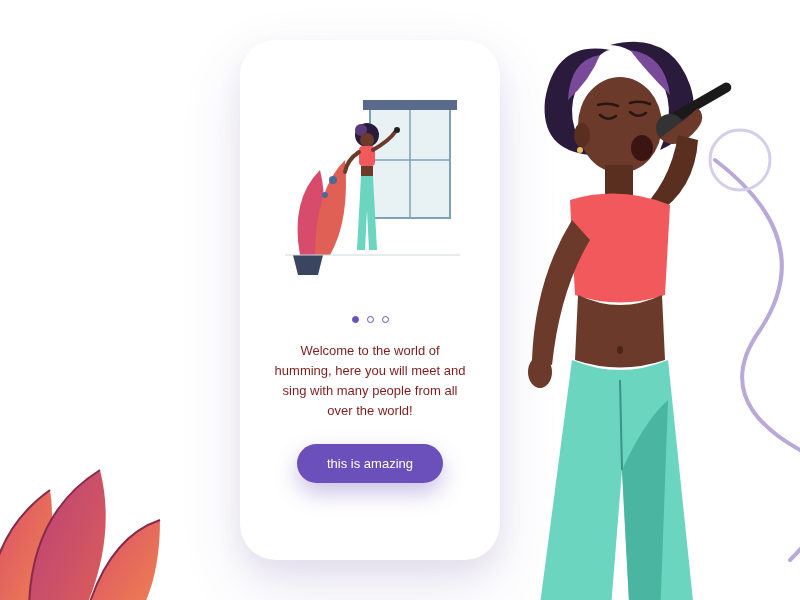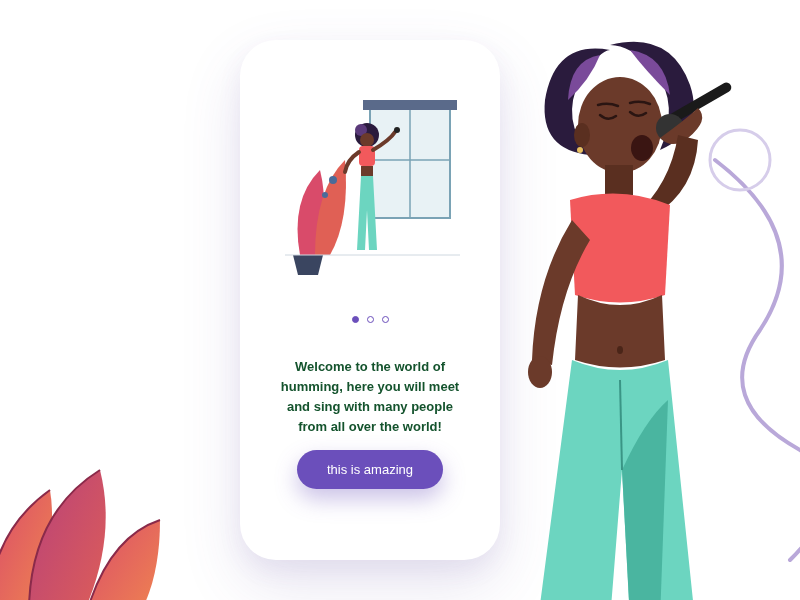--- a/index.html
+++ b/index.html
@@ -46,31 +46,31 @@
   .dot {
     width: 7px;
     height: 7px;
     border-radius: 50%;
     border: 1.5px solid #6b4fbb;
     background: transparent;
   }
   .dot.active { background: #6b4fbb; }
 
   .welcome-text {
-    margin-top: 34px;
+    margin-top: 18px;
     text-align: center;
-    color: #14532d;
+    color: #7f1d1d;
     font-size: 13px;
     line-height: 1.55;
-    font-weight: 700;
+    font-weight: 400;
     padding: 0 4px;
   }
 
   .cta {
-    margin-top: 12px;
+    margin-top: 22px;
     background: #6b4fbb;
     color: #ffffff;
     border: none;
     border-radius: 24px;
     padding: 12px 30px;
     font-size: 13px;
     font-weight: 500;
     cursor: pointer;
     box-shadow: 0 10px 22px rgba(107, 79, 187, 0.35);
   }

